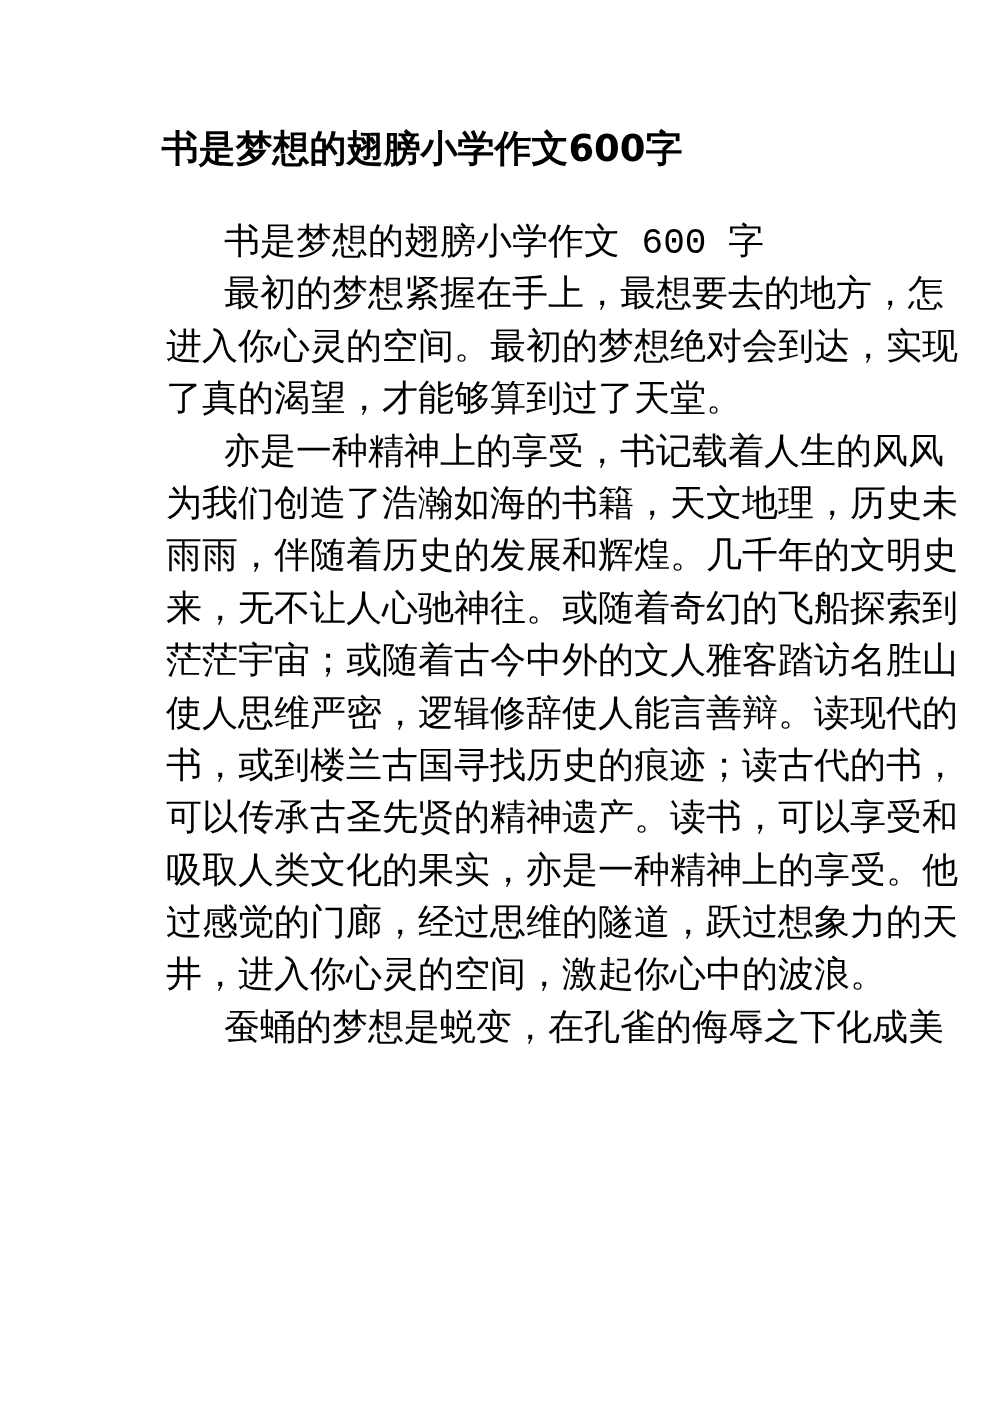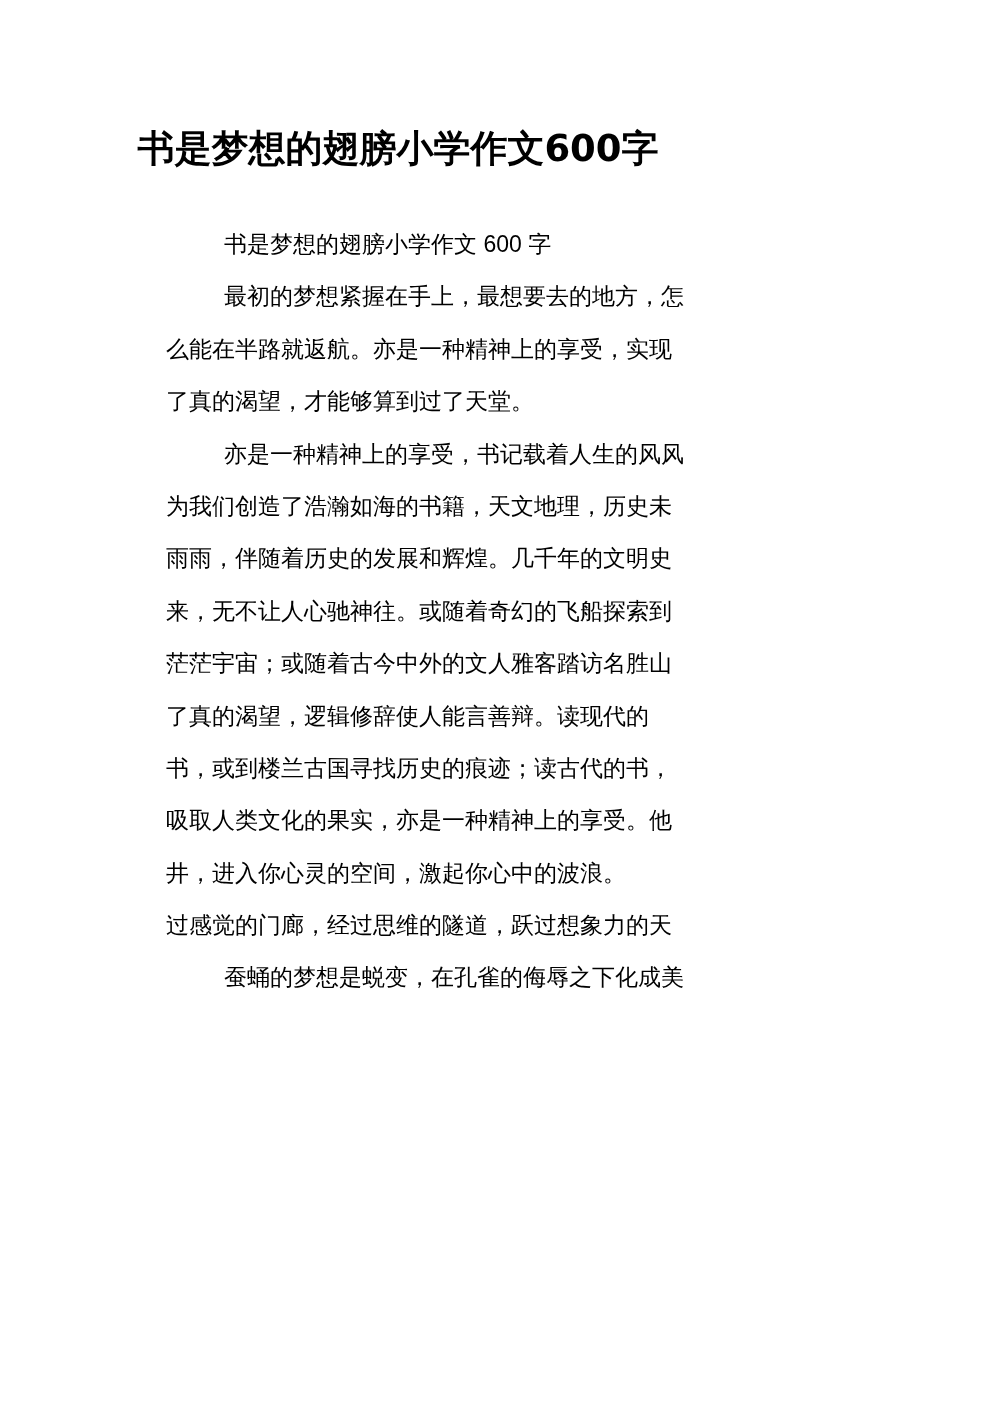--- a/index.html
+++ b/index.html
@@ -27,55 +27,57 @@
       left: 0;
       top: 122px;
       width: 796px;
       text-align: center;
       font-family: "DejaVu Sans", sans-serif;
       font-weight: bold;
       font-size: 37px;
       line-height: 54px;
       letter-spacing: 0px;
       margin: 0;
+      padding-left: 24px;
     }
     .body {
       position: absolute;
       left: 166px;
       top: 218px;
       width: 680px;
-      font-family: Liberation Sans, sans-serif;
-      font-size: 23px;
+      font-family: Liberation Mono, monospace;
+      font-size: 36px;
       line-height: 52.4px;
     }
     .line {
       display: block;
       white-space: nowrap;
       height: 52.4px;
     }
     .indent {
       padding-left: 58px;
     }
   </style>
 </head>
 <body>
 
 <div class="page">
   <h1 class="title">书是梦想的翅膀小学作文600字</h1>
 
   <div class="body">
     <span class="line indent">书是梦想的翅膀小学作文 600 字</span>
     <span class="line indent">最初的梦想紧握在手上，最想要去的地方，怎</span>
-    <span class="line">么能在半路就返航。亦是一种精神上的享受，实现</span>
+    <span class="line">进入你心灵的空间。最初的梦想绝对会到达，实现</span>
     <span class="line">了真的渴望，才能够算到过了天堂。</span>
     <span class="line indent">亦是一种精神上的享受，书记载着人生的风风</span>
     <span class="line">为我们创造了浩瀚如海的书籍，天文地理，历史未</span>
     <span class="line">雨雨，伴随着历史的发展和辉煌。几千年的文明史</span>
     <span class="line">来，无不让人心驰神往。或随着奇幻的飞船探索到</span>
     <span class="line">茫茫宇宙；或随着古今中外的文人雅客踏访名胜山</span>
-    <span class="line">了真的渴望，逻辑修辞使人能言善辩。读现代的</span>
+    <span class="line">使人思维严密，逻辑修辞使人能言善辩。读现代的</span>
     <span class="line">书，或到楼兰古国寻找历史的痕迹；读古代的书，</span>
+    <span class="line">可以传承古圣先贤的精神遗产。读书，可以享受和</span>
     <span class="line">吸取人类文化的果实，亦是一种精神上的享受。他</span>
+    <span class="line">过感觉的门廊，经过思维的隧道，跃过想象力的天</span>
     <span class="line">井，进入你心灵的空间，激起你心中的波浪。</span>
-    <span class="line">过感觉的门廊，经过思维的隧道，跃过想象力的天</span>
     <span class="line indent">蚕蛹的梦想是蜕变，在孔雀的侮辱之下化成美</span>
   </div>
 </div>
 
 </body></html>

